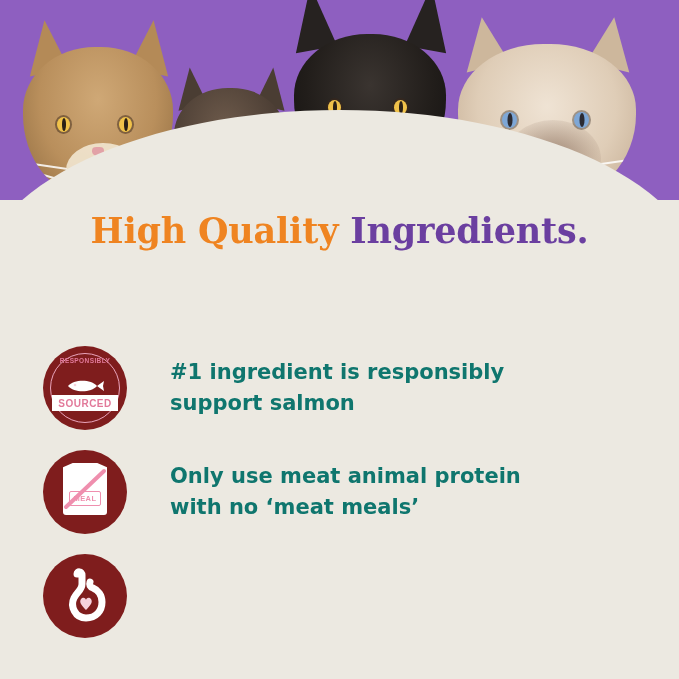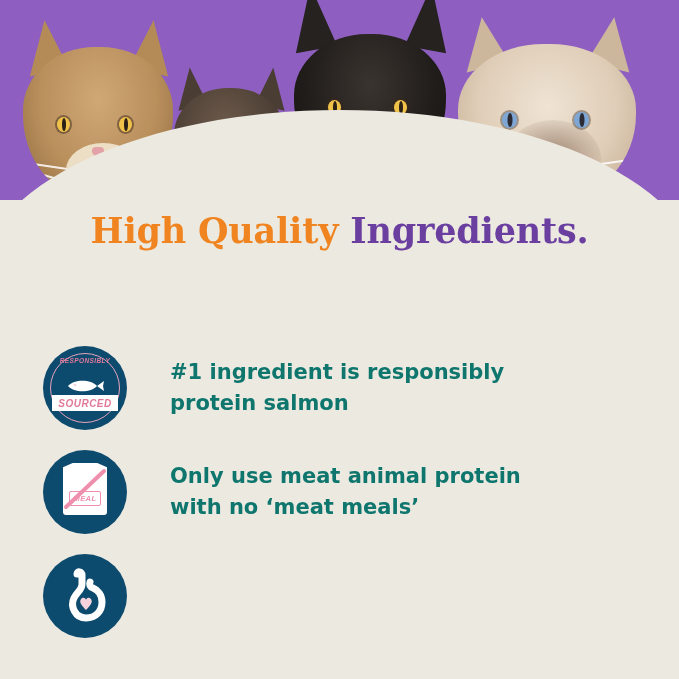--- a/index.html
+++ b/index.html
@@ -176,26 +176,25 @@
     width: 170px;
     display: flex;
     justify-content: center;
     align-items: center;
     flex: 0 0 170px;
   }
   .badge {
     width: 84px;
     height: 84px;
     border-radius: 50%;
-    background: #0c4a6e;
+    background: #7f1d1d;
     position: relative;
     display: flex;
     align-items: center;
     justify-content: center;
-    font-style: italic;
   }
   .feature-text {
     font-family: "DejaVu Sans", sans-serif;
     font-weight: bold;
     color: #0f766e;
     font-size: 21px;
     line-height: 31px;
     max-width: 420px;
   }
 
@@ -374,21 +373,21 @@
             <path d="M32 7 L39 2 L38 7 L39 12 Z" fill="#ffffff"></path>
             <circle cx="10" cy="6" r="1.3" fill="#f6d2dd"></circle>
           </svg>
           <div class="seal-band">
             <span>SOURCED</span>
           </div>
         </div>
       </div>
       <div class="feature-text">
         <div>#1 ingredient is responsibly</div>
-        <div>protein salmon</div>
+        <div>support salmon</div>
       </div>
     </div>
 
     <div class="feature">
       <div class="badge-wrap">
         <div class="badge">
           <div class="bag">
             <div class="bag-top"></div>
             <div class="bag-label">MEAL</div>
           </div>

